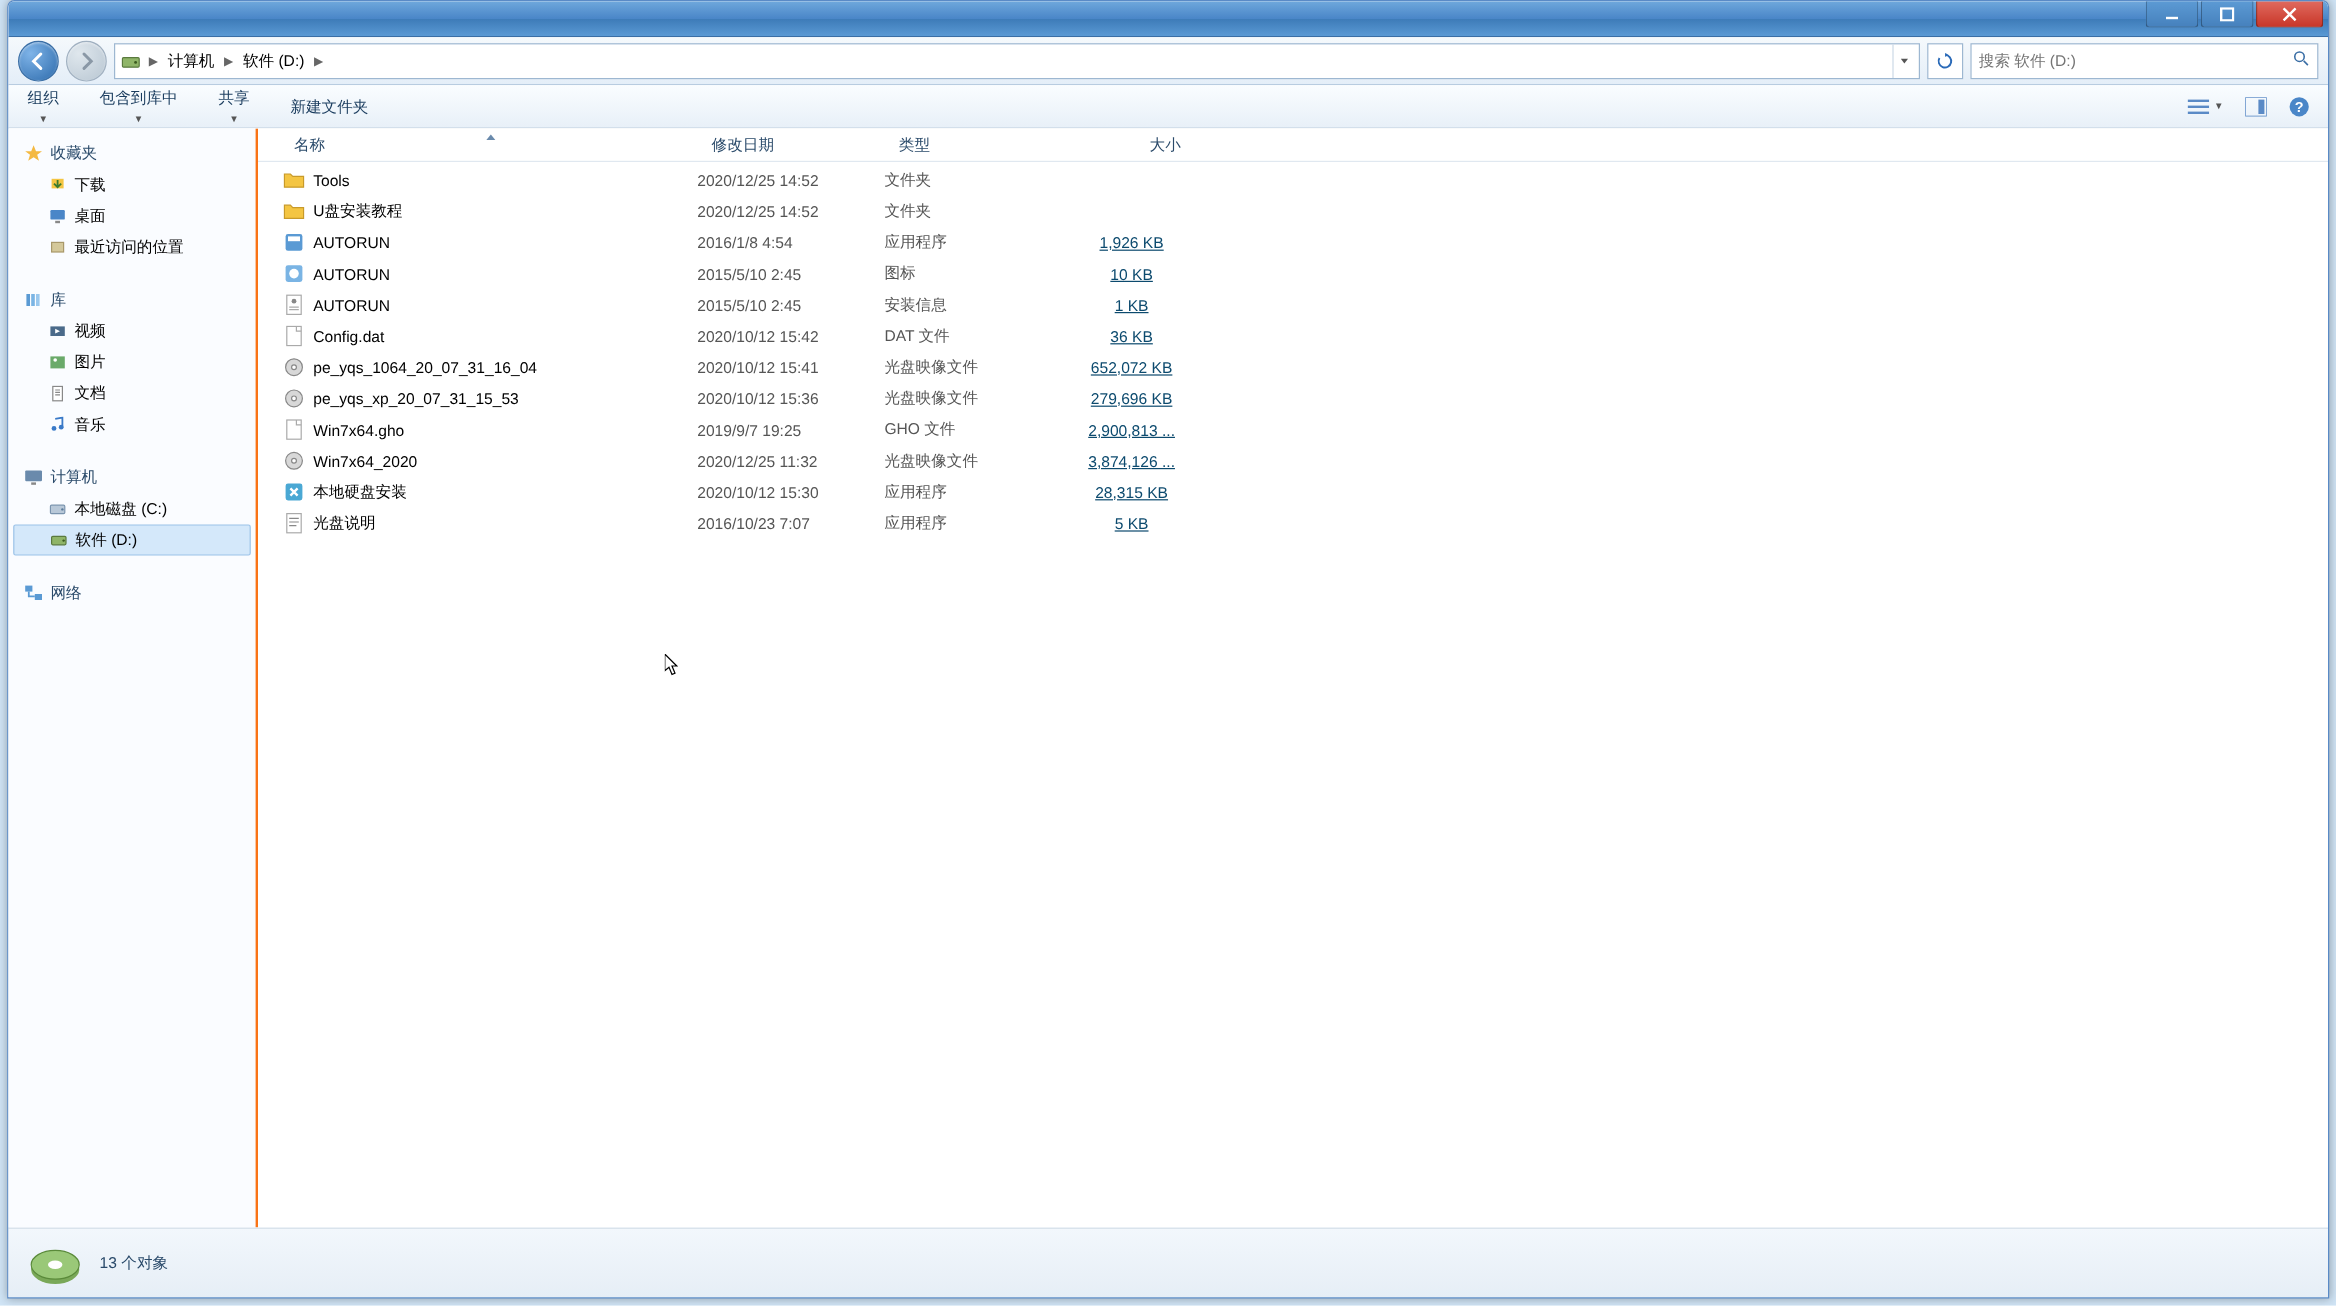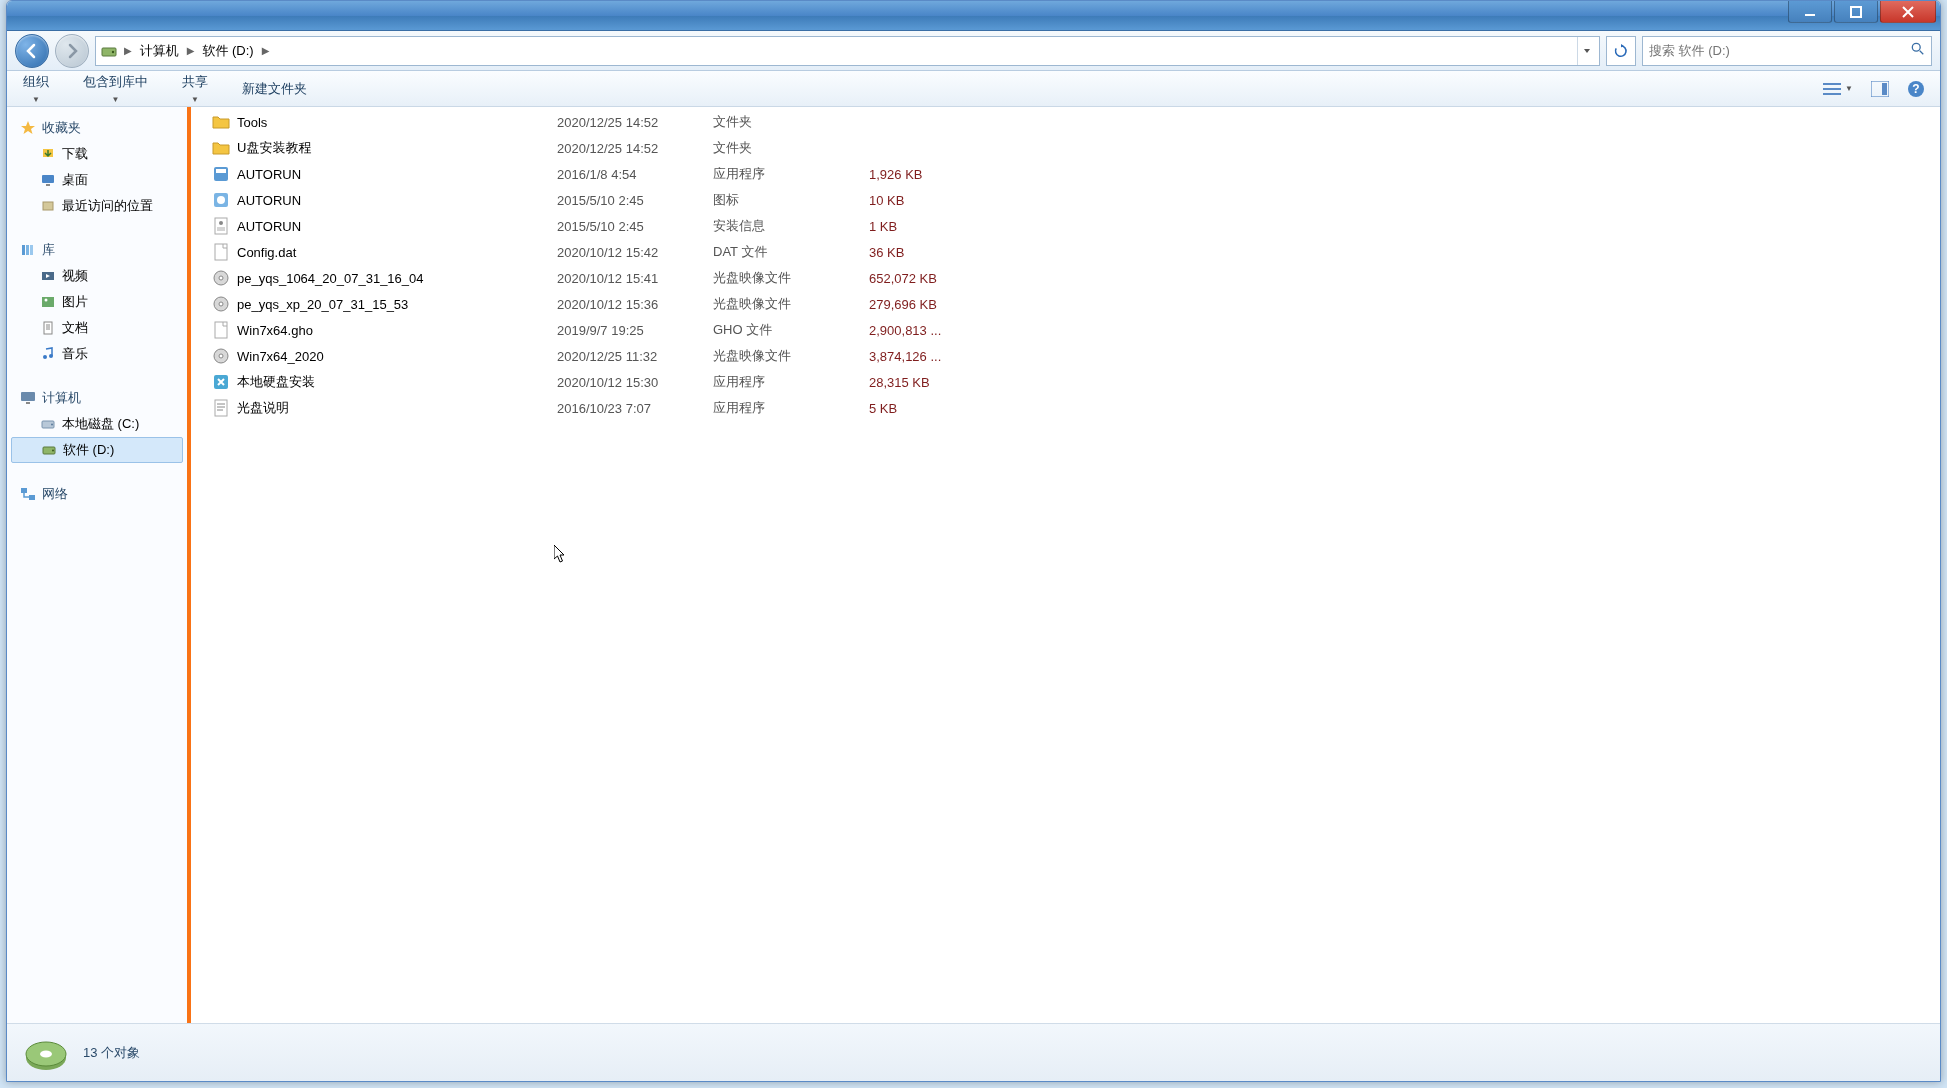--- a/index.html
+++ b/index.html
@@ -103,21 +103,21 @@
 .tb-dd { font-size:8px; color:#555; }
 .tb-right { margin-left:auto; display:flex; align-items:center; gap:8px; }
 .tb-iconbtn {
   width:28px; height:26px; display:flex; align-items:center; justify-content:center;
   border:1px solid transparent; cursor:pointer;
 }
 .view-dd { display:flex; align-items:center; border:1px solid transparent; padding:2px 4px; cursor:pointer; }
 
 .body-area { flex:1; display:flex; overflow:hidden; background:#fff; }
 .sidebar {
-  width:184px; border-right:4px solid #f97316;
+  width:208px; border-right:2px solid #f97316;
   background:#fafcff; padding:8px 0;
   overflow-y:auto;
 }
 .sb-group { margin-bottom:18px; }
 .sb-head { display:flex; align-items:center; gap:6px; padding:4px 12px; font-weight:500; color:#2a4a6a; cursor:pointer; }
 .sb-child { display:flex; align-items:center; gap:6px; padding:4px 12px 4px 32px; cursor:pointer; }
 .sb-child.selected { background:#d4e8fa; border:1px solid #9ac2e8; border-radius:2px; margin:0 4px; padding:3px 11px 3px 28px; }
 .sb-ico { width:17px; height:17px; display:inline-flex; align-items:center; justify-content:center; }
 
 .content { flex:1; display:flex; flex-direction:column; overflow:hidden; }
@@ -142,21 +142,21 @@
   display:flex; align-items:center; height:26px;
   cursor:pointer; padding:1px 2px;
 }
 .file-row.selected {
   background:#d6eafc; border:1px solid #8ac0ec; border-radius:2px;
 }
 .fi-icon { width:20px; height:20px; margin-right:6px; display:inline-flex; align-items:center; justify-content:center; }
 .fi-name { width:320px; }
 .fi-date { width:156px; color:#555; }
 .fi-type { width:156px; color:#555; }
-.fi-size { width:100px; text-align:left; color:#7f1d1d; }
+.fi-size { width:100px; text-align:center; color:#0c4a6e;text-decoration:underline; }
 
 .statusbar {
   height:58px; border-top:1px solid #d0dce8;
   background:linear-gradient(to bottom,#f2f7fc,#e6eef6);
   display:flex; align-items:center; padding:0 16px; gap:14px;
 }
 .status-icon { width:46px; height:46px; }
 .status-text { color:#2a4a6a; }
 
 .cursor-arrow {
@@ -402,20 +402,35 @@
                 <rect x="9" y="9" width="6" height="5" fill="#5a9ad4"></rect>
                 <path d="M4 7 V11 H9" stroke="#5a9ad4" stroke-width="1.5" fill="none"></path>
               </svg>
             </span>
           <span>网络</span>
         </div>
       </div>
     </div>
 
     <div class="content">
+      <div class="col-headers">
+        <div class="col-h col-name">
+          <span>名称</span>
+          <span class="sort-ind">▲</span>
+        </div>
+        <div class="col-h col-date">
+            <span>修改日期</span>
+          </div>
+        <div class="col-h col-type">
+            <span>类型</span>
+          </div>
+        <div class="col-h col-size">
+            <span>大小</span>
+          </div>
+      </div>
       <div class="file-list" id="file-list">
           <div class="file-row">
             <span class="fi-icon">
               <svg width="18" height="18" viewBox="0 0 18 18">
                 <path d="M1 4 h5 l2 2 h9 v9 H1 Z" fill="#f4c542" stroke="#c89a2a"></path>
               </svg>
             </span>
             <span class="fi-name">Tools</span>
             <span class="fi-date">2020/12/25 14:52</span>
             <span class="fi-type">文件夹</span>

